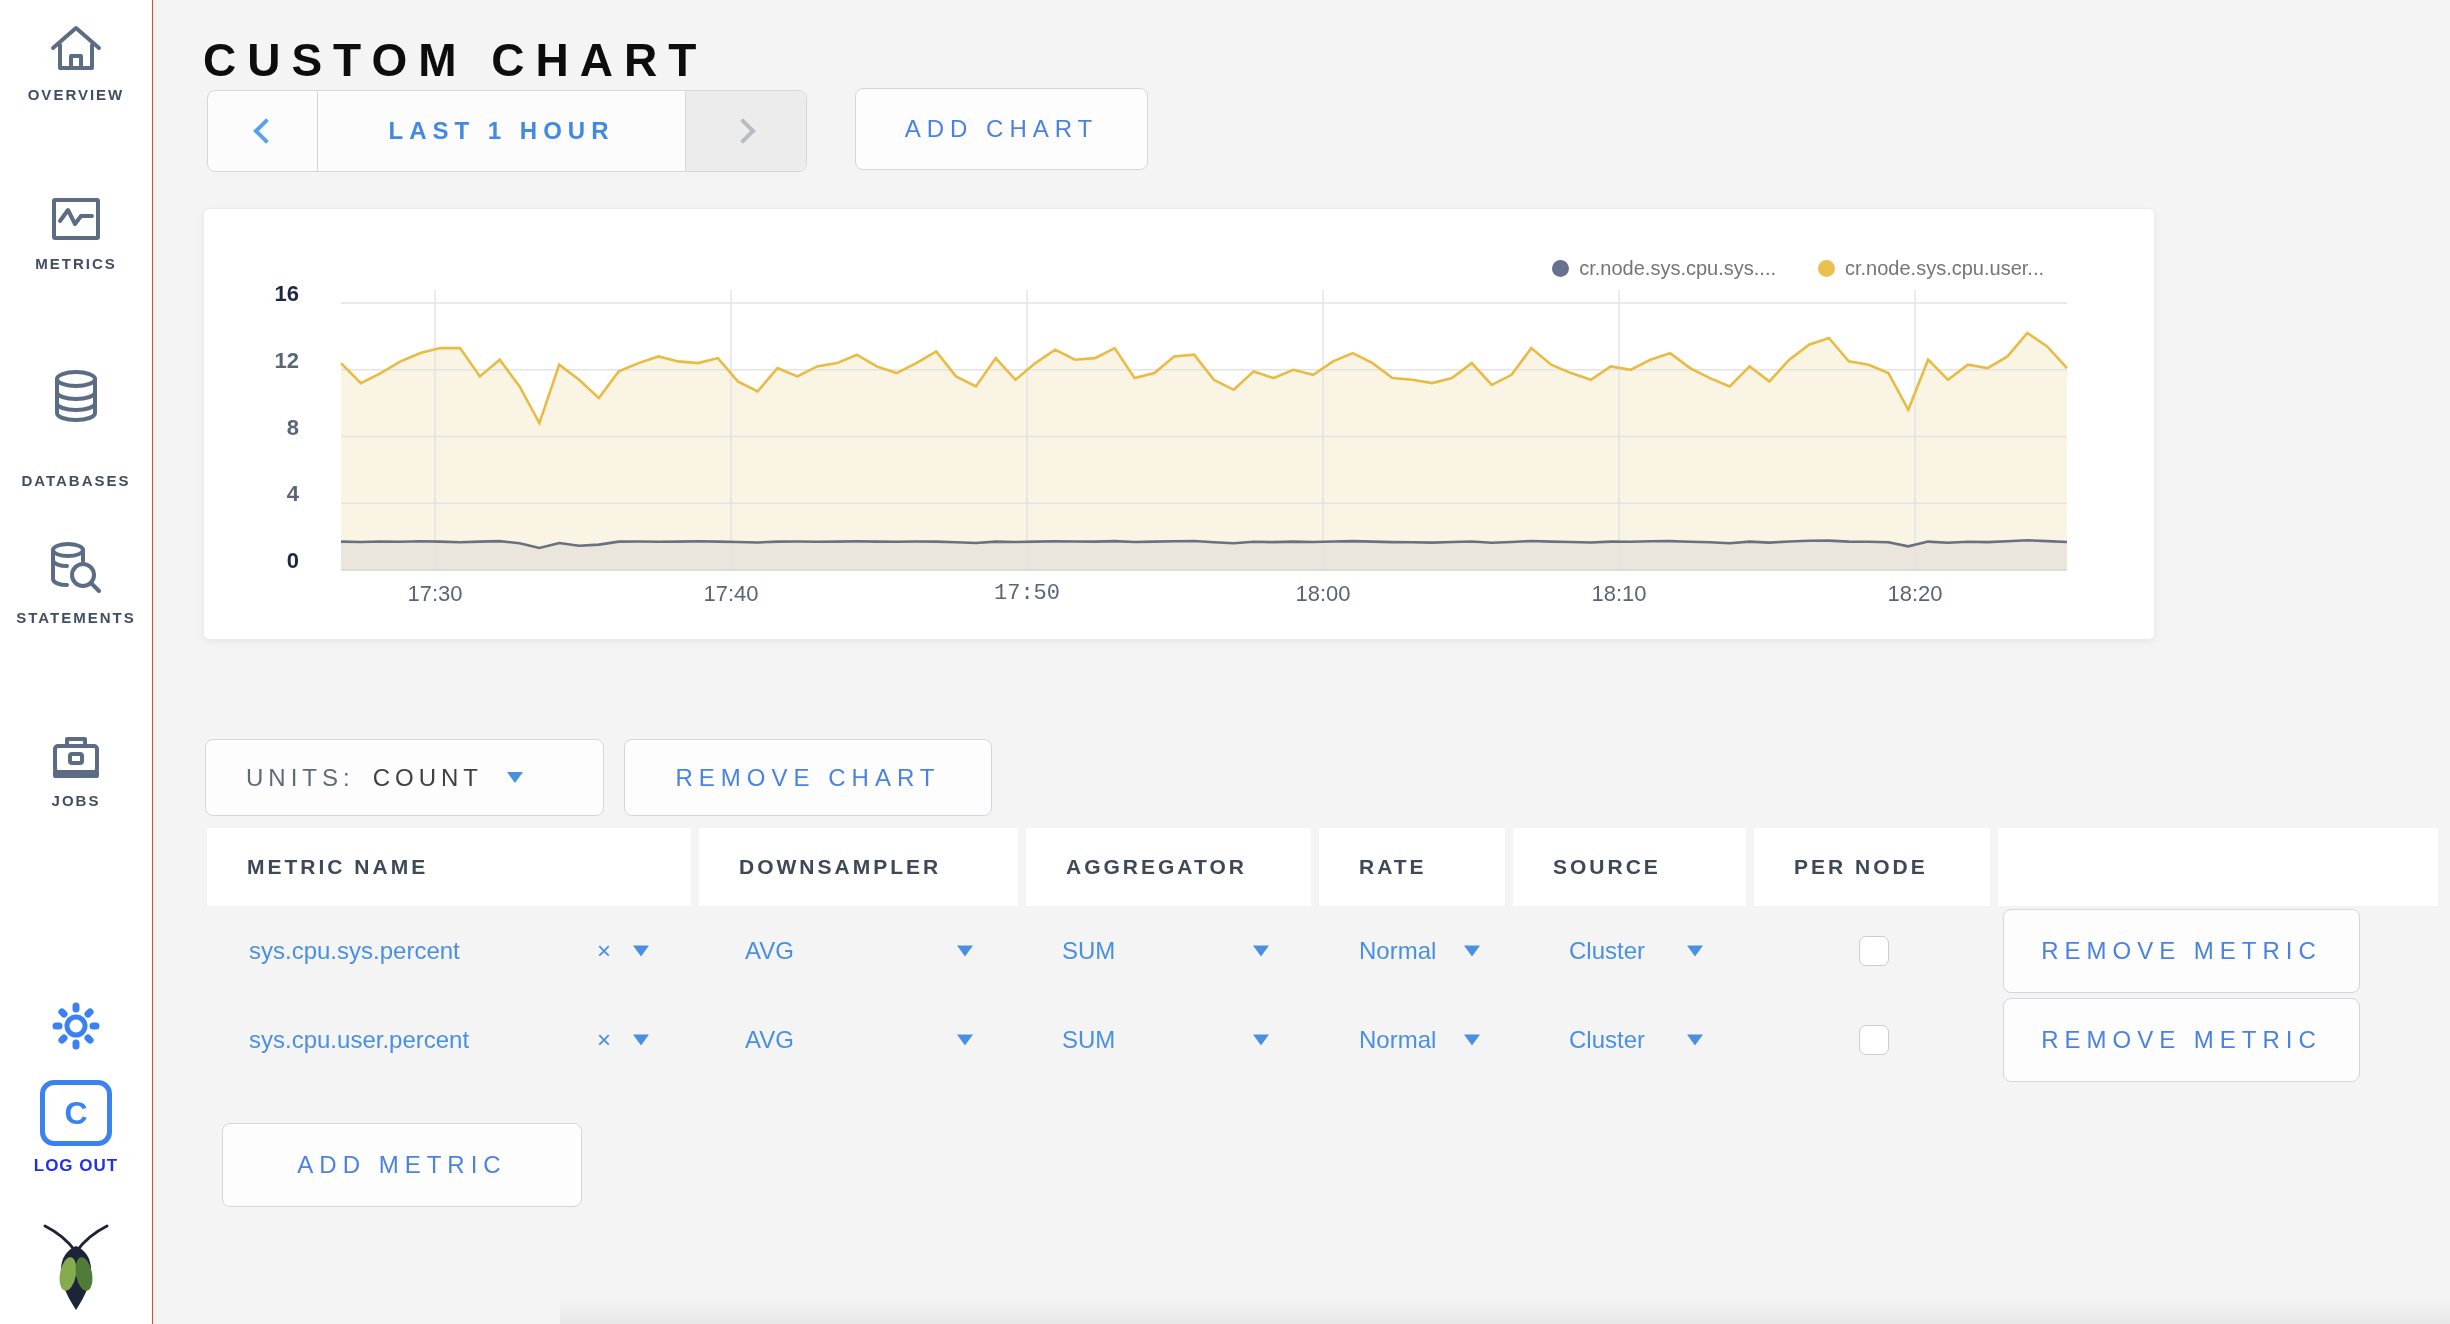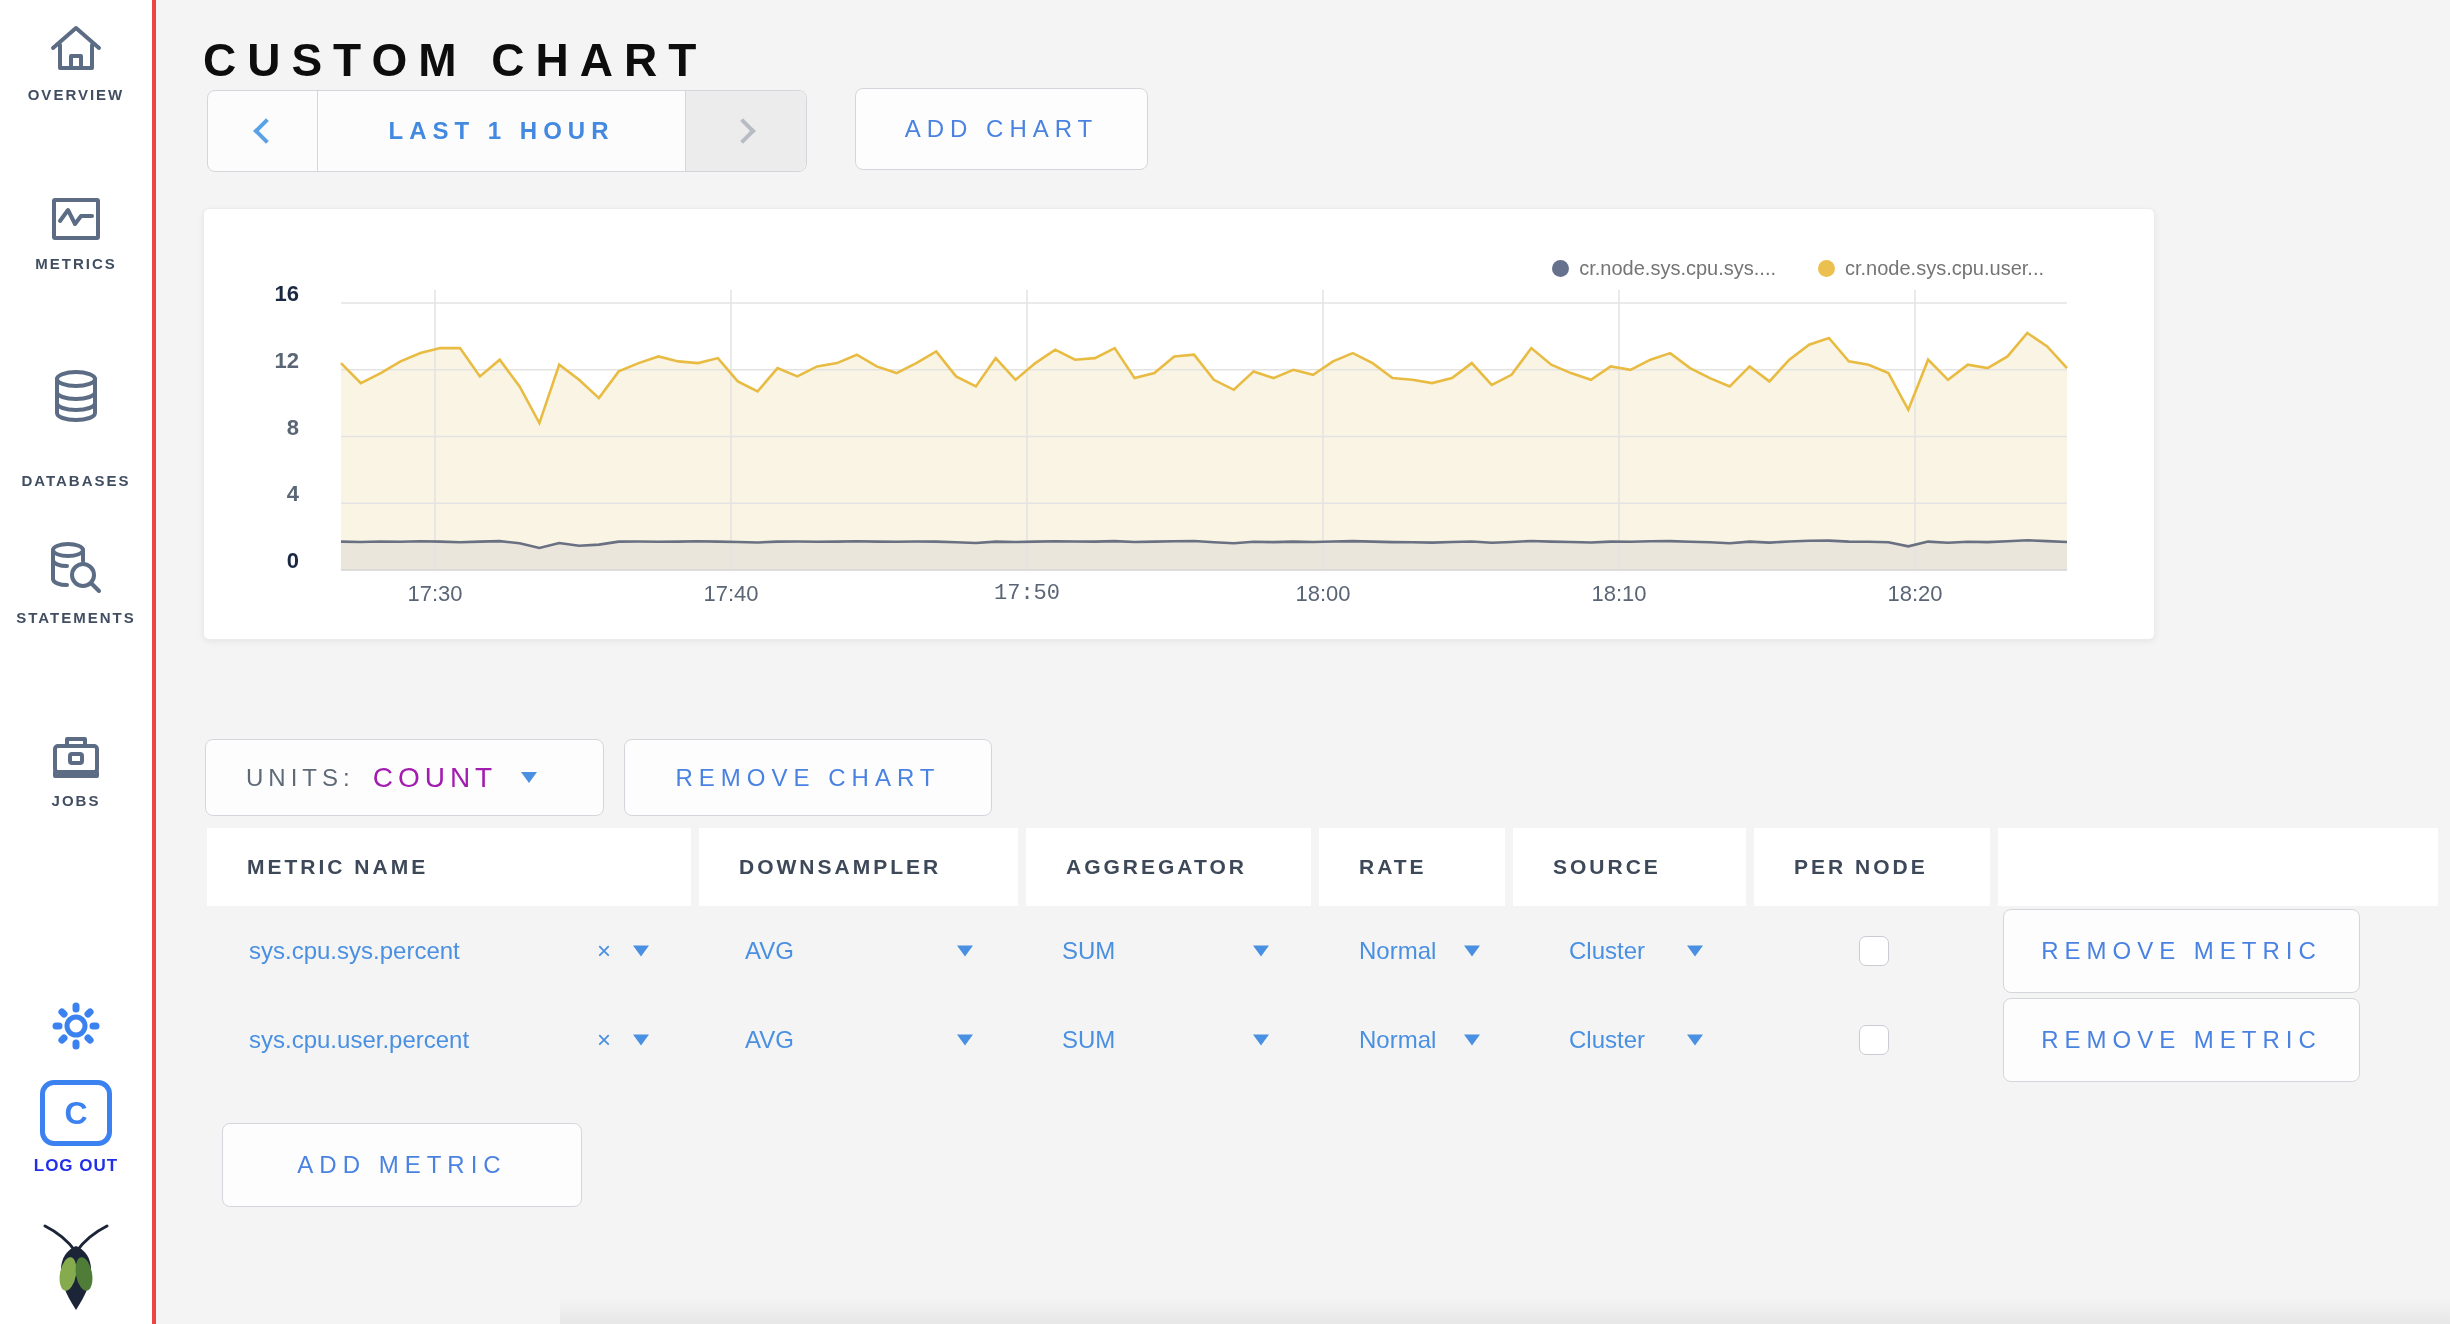--- a/index.html
+++ b/index.html
@@ -2,21 +2,21 @@
 <html><head>
 <meta charset="utf-8">
 <style>
   html,body{margin:0;padding:0;}
   body{
     width:2450px;height:1324px;overflow:hidden;position:relative;
     background:#f4f4f4;font-family:"Liberation Sans",sans-serif;
     -webkit-font-smoothing:antialiased;
   }
   
-  .sidebar{position:absolute;left:0;top:0;width:152px;height:1324px;background:#ffffff;border-right:4px solid #ef4444;}
+  .sidebar{position:absolute;left:0;top:0;width:152px;height:1324px;background:#ffffff;border-right:1px solid #ef4444;}
   .side-item{position:absolute;left:0;width:152px;display:flex;flex-direction:column;align-items:center;gap:10px;cursor:pointer;}
   .side-label{font-size:15px;font-weight:700;letter-spacing:2px;color:#414e61;}
   .side-icon{display:block;}
   .logout-label{font-size:17px;font-weight:700;letter-spacing:1px;color:#2130e8;}
   .cbox{width:62px;height:56px;border:5px solid #3b82f0;border-radius:14px;display:flex;align-items:center;justify-content:center;
         color:#3b82f0;font-size:32px;font-weight:700;}
   
   .page-title{position:absolute;left:203px;top:2px;font-size:46px;font-weight:700;letter-spacing:11px;color:#0d0d0d;}
   .time-selector{position:absolute;left:207px;top:90px;width:600px;height:82px;background:#fcfcfc;border:1px solid #d3d7dc;border-radius:8px;
         display:flex;box-sizing:border-box;}
@@ -41,21 +41,21 @@
   .legend-text{font-size:20px;color:#757575;}
   #plot{position:absolute;left:125px;top:75px;}
   .ytick{position:absolute;right:0;width:60px;text-align:right;font-size:22px;font-weight:700;color:#5a6575;transform:translateY(-50%);}
   .ytick.major{color:#1b2844;}
   .yticks{position:absolute;left:35px;top:4px;width:60px;height:316px;}
   .xtick{position:absolute;width:80px;text-align:center;font-size:22px;color:#5a6575;}
   
   .units-ctl{position:absolute;left:205px;top:739px;width:399px;height:77px;background:#fdfdfd;border:1px solid #d3d7dc;border-radius:8px;
        display:flex;align-items:center;padding-left:40px;box-sizing:border-box;cursor:pointer;}
   .units-label{font-size:24px;letter-spacing:5px;color:#5f6a78;}
-  .units-value{font-size:28px;letter-spacing:5px;color:#a21caf;margin-left:18px;}
+  .units-value{font-size:24px;letter-spacing:5px;color:#404040;margin-left:18px;}
   .remove-chart-btn{position:absolute;left:624px;top:739px;width:368px;height:77px;}
   
   .th-cell{position:absolute;top:828px;height:78px;background:#ffffff;display:flex;align-items:center;padding-left:40px;box-sizing:border-box;
        font-size:21px;font-weight:700;letter-spacing:3px;color:#3d4859;}
   .metric-row{position:absolute;left:207px;width:2231px;height:86px;}
   .metric-row .cell{position:absolute;top:50%;transform:translateY(-50%);font-size:24px;color:#4a90e2;white-space:nowrap;}
   .x-icon{color:#9ba1aa;font-size:27px;}
   .caret{width:0;height:0;border-left:8px solid transparent;border-right:8px solid transparent;border-top:11px solid #4a90e2;display:inline-block;}
   .checkbox{position:absolute;top:50%;transform:translateY(-50%);width:28px;height:28px;background:#ffffff;border:1px solid #c9ccd2;border-radius:7px;cursor:pointer;}
   .remove-metric-btn{position:absolute;left:1796px;top:1px;width:357px;height:84px;}

